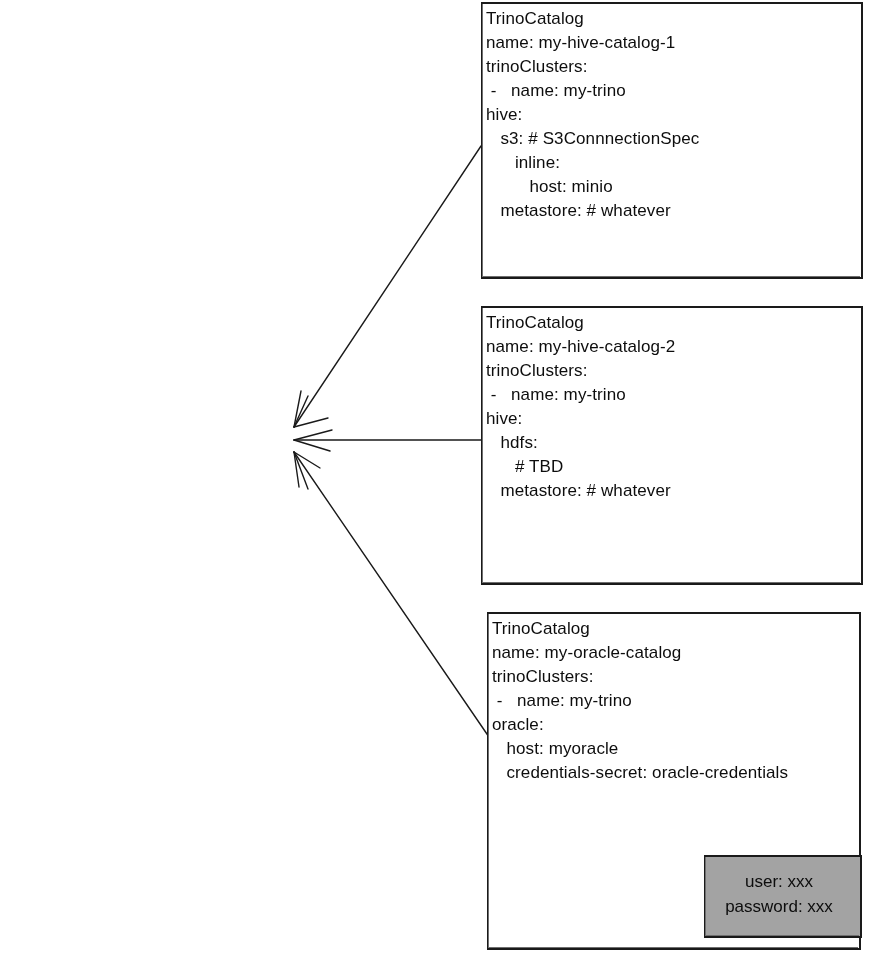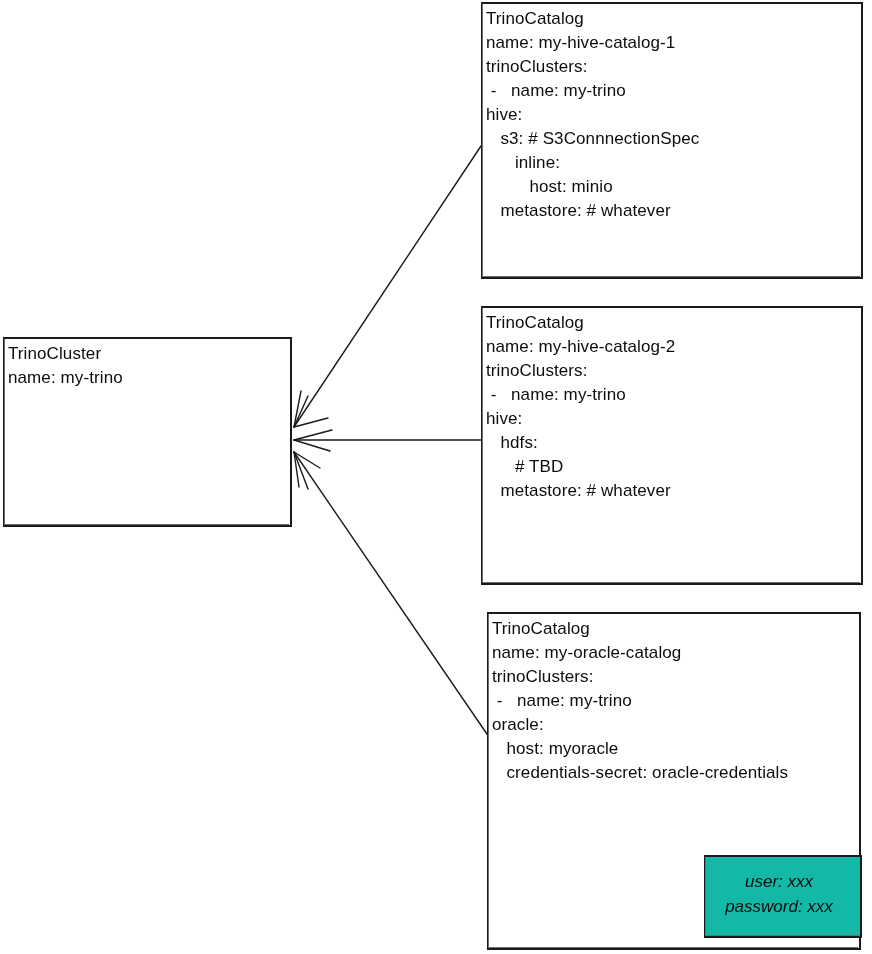--- a/index.html
+++ b/index.html
@@ -18,23 +18,22 @@
   }
   .node {
     position: absolute;
     box-sizing: border-box;
     background: #ffffff;
     border: 2px solid #1a1a1a;
   }
   .node-inner {
     position: absolute;
     box-sizing: border-box;
-    background: #14b8a6;
+    background: #a3a3a3;
     border: 2px solid #1a1a1a;
-    font-style: italic;
   }
   
   .node::after,
   .node-inner::after {
     content: "";
     position: absolute;
     left: -1px;
     top: 0px;
     right: 1px;
     bottom: 0px;
@@ -114,24 +113,20 @@
       <path class="edge-barb" d="M 294 452 L 299 487"></path>
     </g>
 
     <g>
       <path class="edge-line" d="M 761 819 L 787 856"></path>
       <path class="edge-barb" d="M 787 856 L 768 822"></path>
       <path class="edge-barb" d="M 787 856 L 775 829"></path>
     </g>
   </svg>
 
-  <div class="node" style="left:3px; top:337px; width:289px; height:190px;">
-    <div class="yaml">TrinoCluster
-name: my-trino</div>
-  </div>
 
   <div class="node" style="left:481px; top:2px; width:382px; height:277px;">
     <div class="yaml">TrinoCatalog
 name: my-hive-catalog-1
 trinoClusters:
  -   name: my-trino
 hive:
    s3: # S3ConnnectionSpec
       inline:
          host: minio

